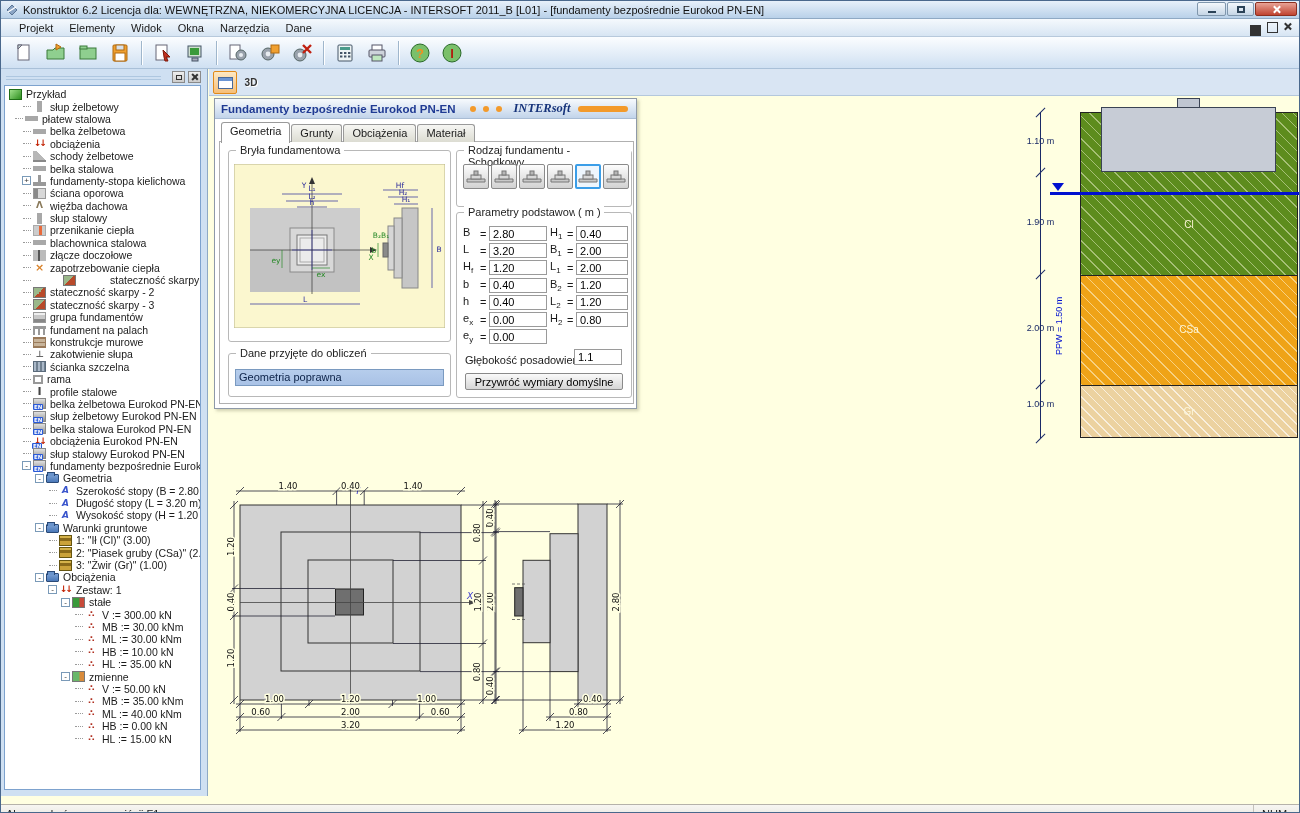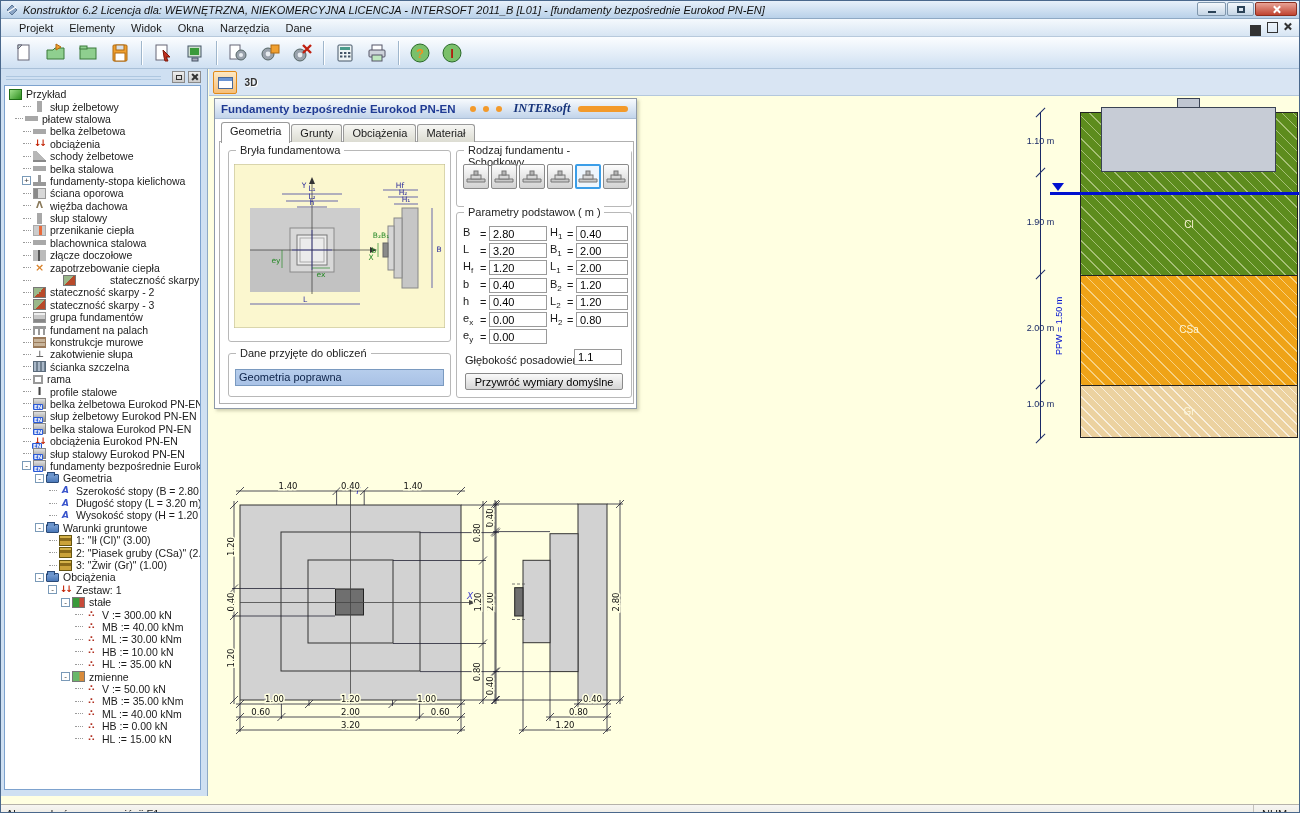--- a/index.html
+++ b/index.html
@@ -4,21 +4,21 @@
 <style>
   html,body{margin:0;padding:0;background:#888;}
   *{box-sizing:border-box;}
   .app{position:relative;width:1300px;height:813px;overflow:hidden;
        font-family:"Liberation Sans","DejaVu Sans",sans-serif;font-size:11px;color:#1a1a1a;
        background:#ffffe1;border:1px solid #4a688c;}
   
   .titlebar{position:absolute;left:0;top:0;width:1300px;height:18px;
     background:linear-gradient(#e7f0fa,#b9d1e9);border-bottom:1px solid #8fa9c4;
     display:flex;align-items:center;padding:0 4px;}
-  .titlebar .ttext{margin-left:4px;font-size:11px;color:#111;white-space:nowrap;font-style:italic;}
+  .titlebar .ttext{margin-left:4px;font-size:11px;color:#111;white-space:nowrap;}
   .winbtns{position:absolute;right:4px;top:1px;display:flex;gap:1px;}
   .wbtn{height:14px;border:1px solid #8097ad;border-radius:2px;
     background:linear-gradient(#f4f8fc,#c6d6e6);display:flex;align-items:center;justify-content:center;}
   .wbtn.min{width:29px}.wbtn.max{width:27px}
   .wbtn.close{width:42px;background:linear-gradient(#e8a396,#c04330);border-color:#8d2f1f;}
   .glyph-dash{width:8px;height:2px;background:#2b4257;margin-top:5px;}
   .glyph-box{width:8px;height:7px;border:2px solid #2b4257;background:transparent;}
   .glyph-x{position:relative;width:9px;height:9px;}
   .glyph-x::before,.glyph-x::after{content:"";position:absolute;left:4px;top:0;width:2px;height:9px;background:#fff;}
   .glyph-x::before{transform:rotate(45deg);} .glyph-x::after{transform:rotate(-45deg);}
@@ -621,21 +621,21 @@
               <span class="conn"></span>
             </span>
             <span class="ti ti-loadvec"></span>
             <span class="tl">V := 300.00 kN</span>
           </div>
           <div class="tree-row" style="padding-left: 68px;">
             <span class="slot">
               <span class="conn"></span>
             </span>
             <span class="ti ti-loadvec"></span>
-            <span class="tl">MB := 40.00 kNm</span>
+            <span class="tl">MB := 30.00 kNm</span>
           </div>
           <div class="tree-row" style="padding-left: 68px;">
             <span class="slot">
               <span class="conn"></span>
             </span>
             <span class="ti ti-loadvec"></span>
             <span class="tl">ML := 30.00 kNm</span>
           </div>
           <div class="tree-row" style="padding-left: 68px;">
             <span class="slot">

